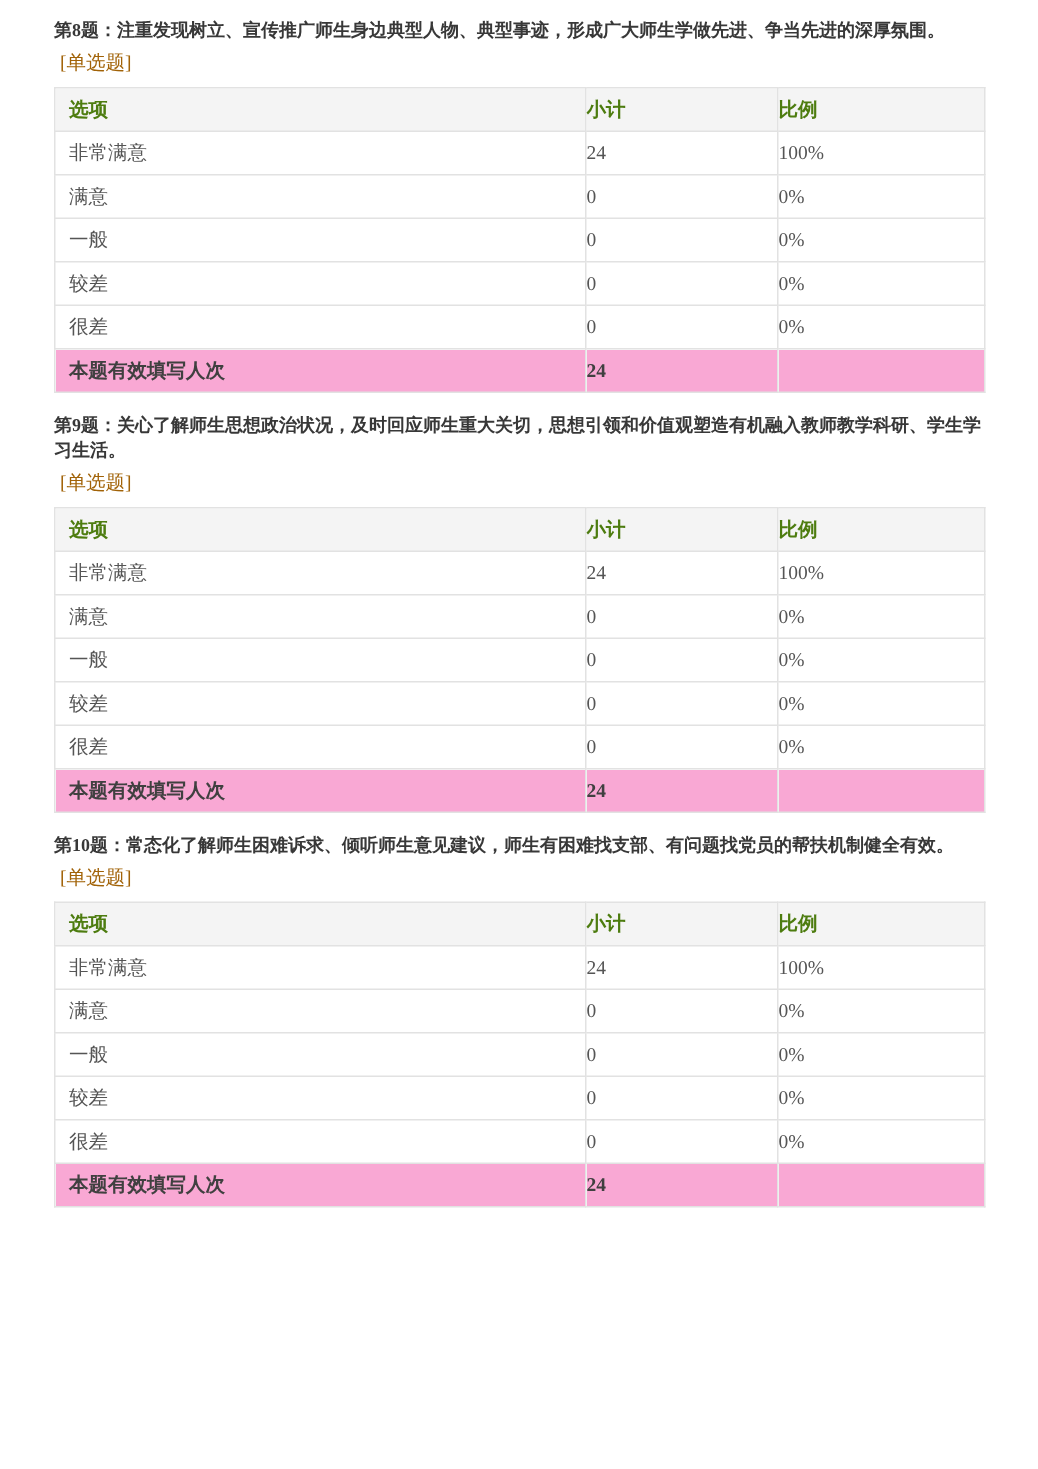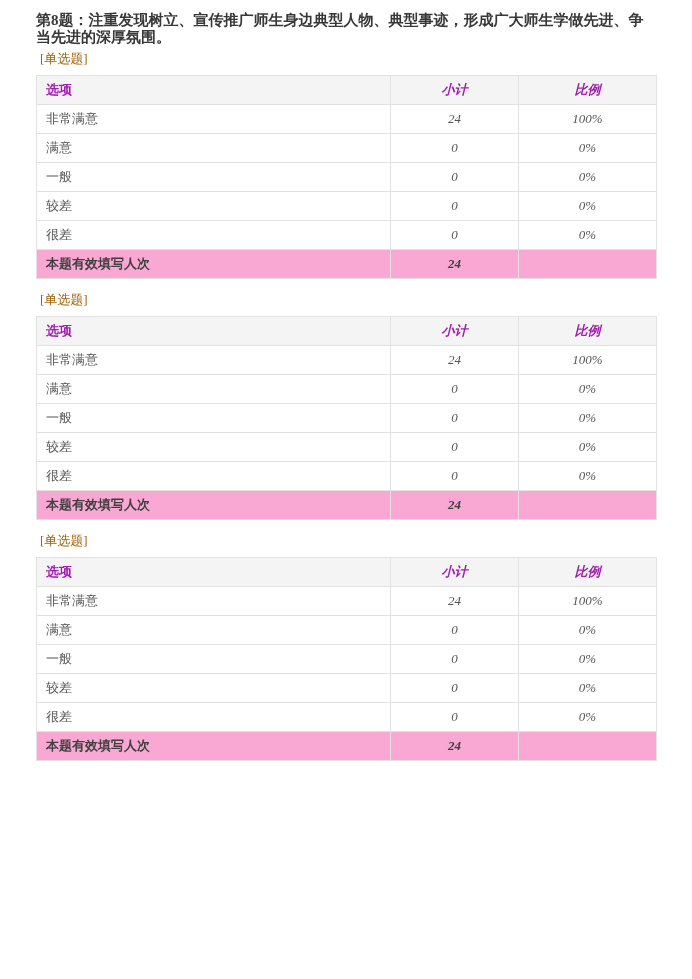--- a/index.html
+++ b/index.html
@@ -15,21 +15,21 @@
   }
   .report {
     padding: 12px 0 0 36px;
   }
   .question { }
   .question + .question {
     margin-top: 13px;
   }
   .q-title {
     width: 622px;
-    font-size: 15px;
+    font-size: 12px;
     line-height: 17px;
     font-weight: 600;
     color: #383838;
     word-break: break-all;
   }
   .q-type {
     margin: 5px 0 0 4px;
     font-size: 13px;
     line-height: 16px;
     color: #a16207;
@@ -48,27 +48,26 @@
     height: 28px;
     padding: 0;
     line-height: 28px;
     overflow: hidden;
   }
   table.results .col-opt {
     text-align: left;
     padding-left: 9px;
   }
   table.results .col-num {
-    text-align: center;
-    font-style: italic;
+    text-align: left;
   }
   table.results th {
     background: #f4f4f4;
     font-weight: bold;
-    color: #a21caf;
+    color: #4d7c0f;
   }
   table.results th.w-count { width: 127px; }
   table.results th.w-percent { width: 137px; }
   table.results tr.total td {
     background: #f9a8d4;
     font-weight: bold;
     color: #404040;
   }
 </style>
 </head>
@@ -116,20 +115,21 @@
           <tr class="total">
             <td class="col-opt">本题有效填写人次</td>
             <td class="col-num">24</td>
             <td class="col-num"></td>
           </tr>
         </tbody>
       </table>
   </section>
 
   <section class="question">
+    <div class="q-title">第9题：关心了解师生思想政治状况，及时回应师生重大关切，思想引领和价值观塑造有机融入教师教学科研、学生学习生活。</div>
     <div class="q-type">[单选题]</div>
     <table class="results">
         <thead>
           <tr>
             <th class="col-opt">选项</th>
             <th class="col-num w-count">小计</th>
             <th class="col-num w-percent">比例</th>
           </tr>
         </thead>
         <tbody>
@@ -161,20 +161,21 @@
           <tr class="total">
             <td class="col-opt">本题有效填写人次</td>
             <td class="col-num">24</td>
             <td class="col-num"></td>
           </tr>
         </tbody>
       </table>
   </section>
 
   <section class="question">
+    <div class="q-title">第10题：常态化了解师生困难诉求、倾听师生意见建议，师生有困难找支部、有问题找党员的帮扶机制健全有效。</div>
     <div class="q-type">[单选题]</div>
     <table class="results">
         <thead>
           <tr>
             <th class="col-opt">选项</th>
             <th class="col-num w-count">小计</th>
             <th class="col-num w-percent">比例</th>
           </tr>
         </thead>
         <tbody>

